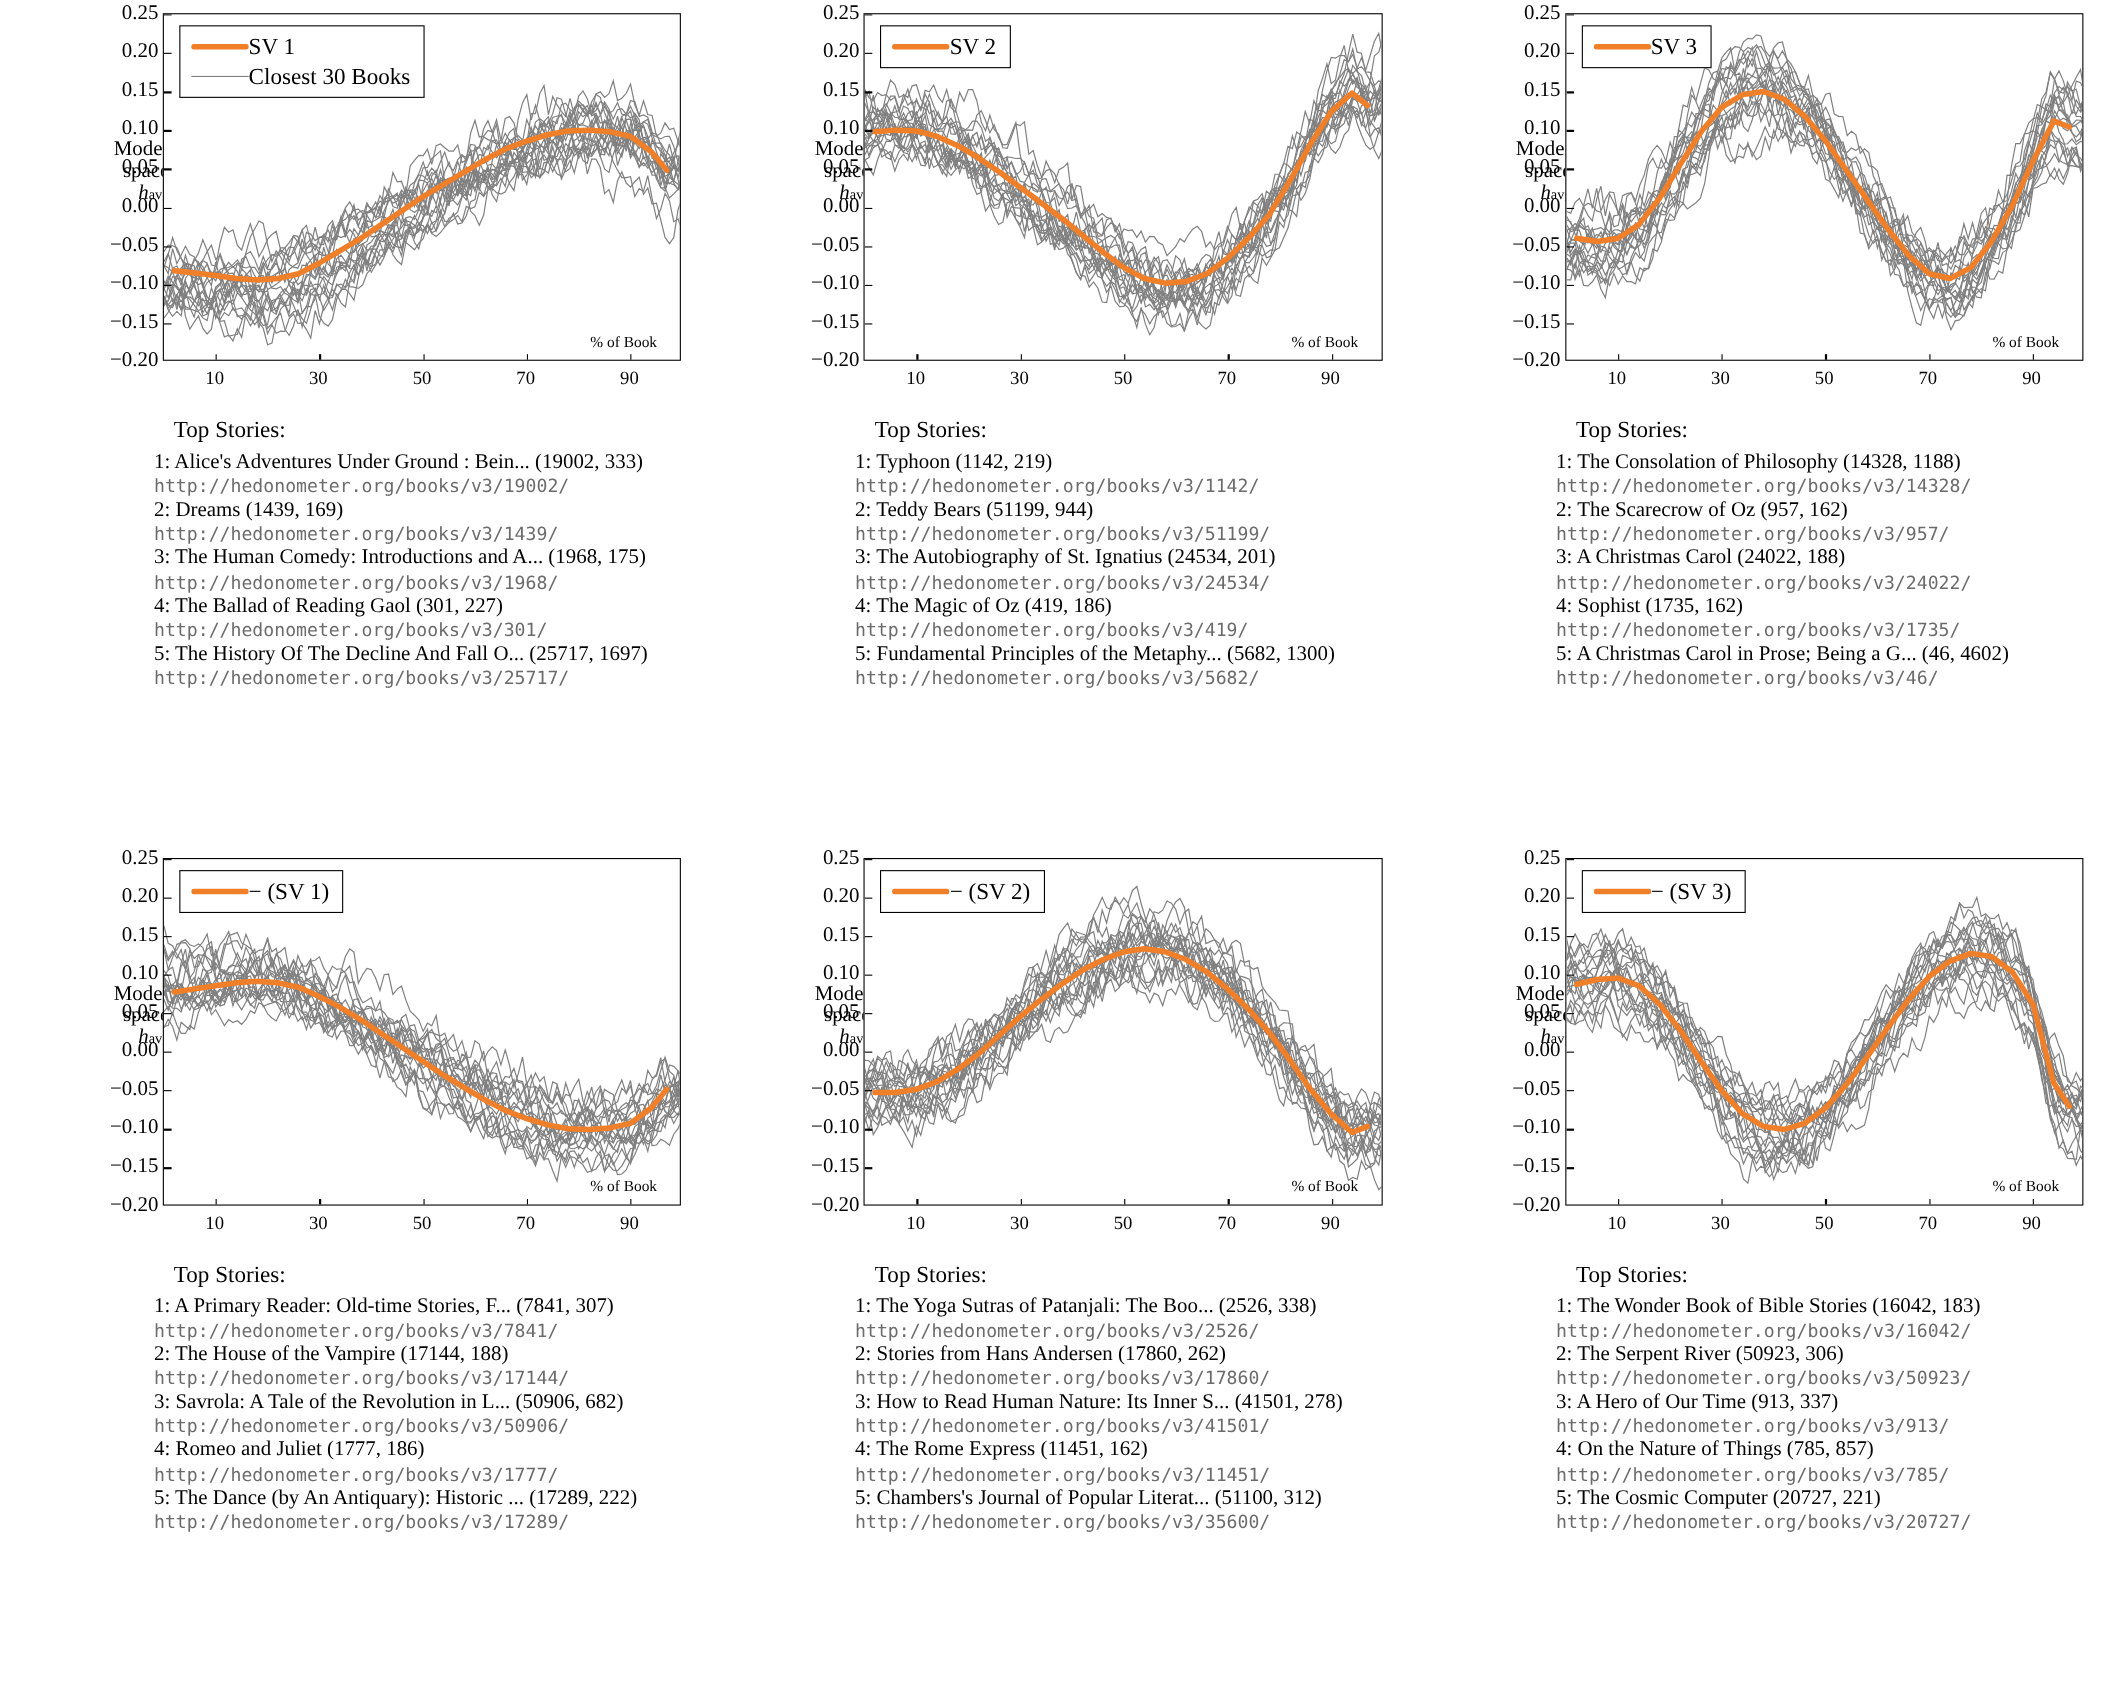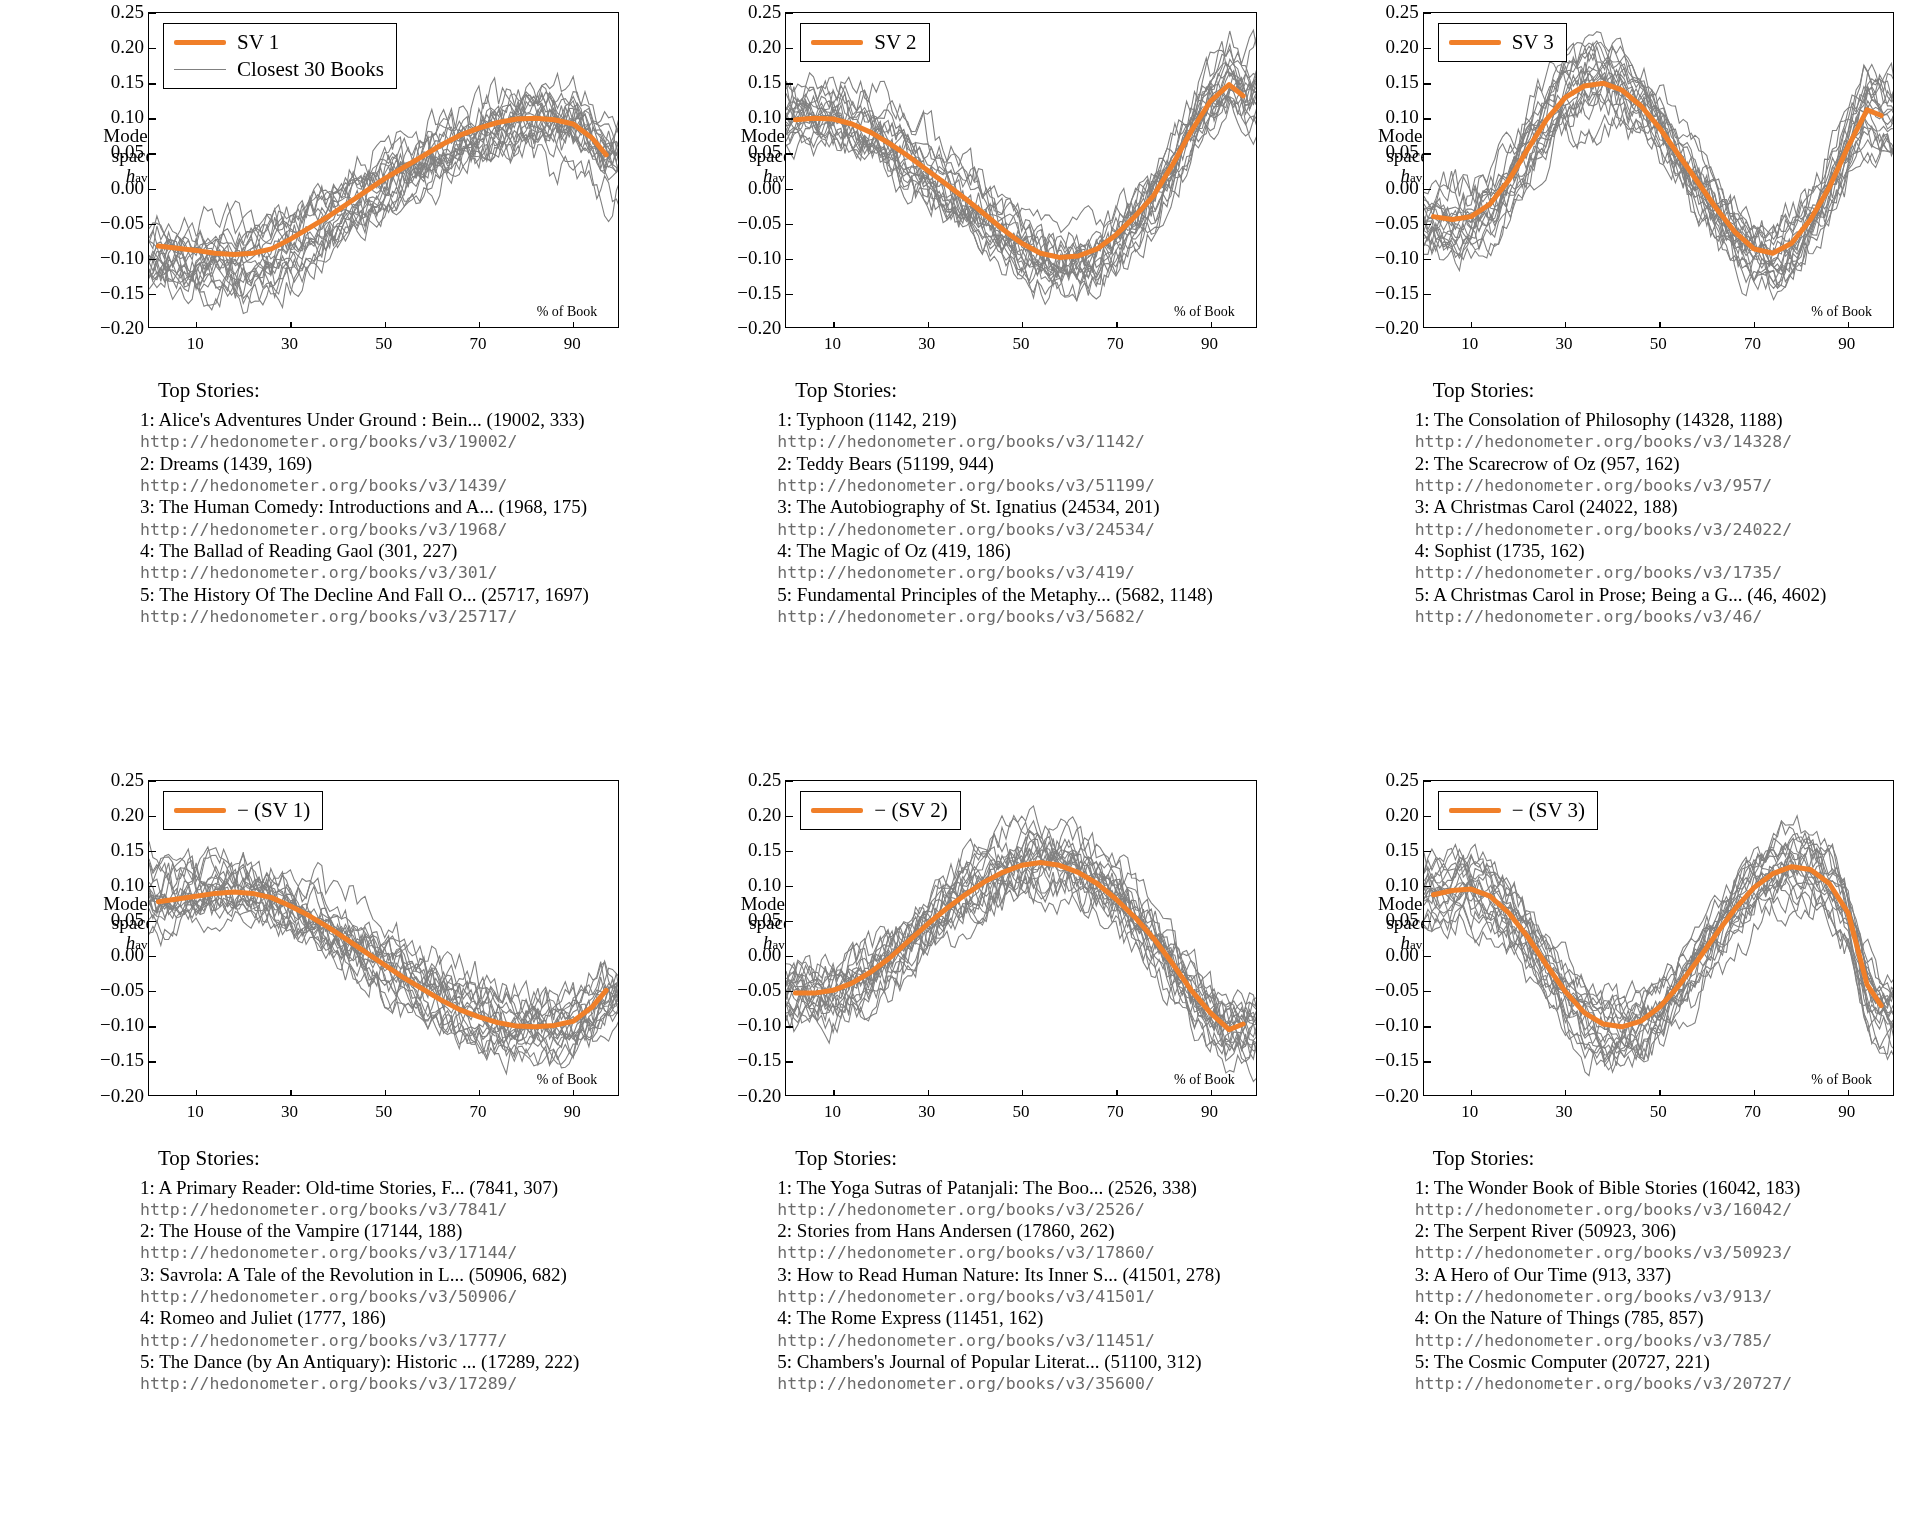--- a/index.html
+++ b/index.html
@@ -9,21 +9,21 @@
   .plotwrap{position:relative;height:370px;margin-left:88px;margin-right:18px;margin-top:6px;}
   .axisbox{position:absolute;left:60px;right:0;top:6px;bottom:48px;border:1.3px solid #000;overflow:hidden;background:#fff;}
   .ylabel{position:absolute;left:0px;top:120px;width:66px;text-align:right;font-size:19px;line-height:1.05;}
   .ylabel .sub{font-size:13px;}
   .ytick{position:absolute;right:0;width:56px;text-align:right;font-size:19px;transform:translateY(-50%);}
   .ytickmark{position:absolute;left:0;width:7px;height:1.3px;background:#000;}
   .xtick{position:absolute;top:4px;font-size:17px;transform:translateX(-50%);}
   .xtickmark{position:absolute;top:0;width:1.3px;height:7px;background:#000;}
   .xaxislabel{position:absolute;right:8px;bottom:6px;font-size:14px;}
   .legend{position:absolute;left:14px;top:10px;border:1.4px solid #000;background:#fff;padding:5px 12px 5px 10px;z-index:5;}
-  .legrow{display:flex;align-items:center;gap:11px;height:27px;}
+  .legrow{display:flex;align-items:center;height:27px;}
   .legline{width:52px;height:5px;background:#f07f29;border-radius:2px;}
   .legline.thin{height:1.6px;background:#808080;border-radius:0;}
   .legtxt{font-size:21px;}
   .stories{margin-left:118px;margin-top:2px;}
   .storiestitle{font-size:21px;margin-bottom:6px;margin-left:40px;}
   .storylist{margin-left:22px;}
   .story{font-size:19px;line-height:1.17;white-space:nowrap;}
   .url{font-family:"DejaVu Sans Mono",monospace;font-size:16.5px;color:#6b6b6b;line-height:1.3;white-space:nowrap;}
   svg{display:block;}
 </style>
@@ -193,21 +193,21 @@
         <div class="storiestitle">Top Stories:</div>
         <div class="storylist">
           <div class="story">1: Typhoon (1142, 219)</div>
           <div class="url">http://hedonometer.org/books/v3/1142/</div>
           <div class="story">2: Teddy Bears (51199, 944)</div>
           <div class="url">http://hedonometer.org/books/v3/51199/</div>
           <div class="story">3: The Autobiography of St. Ignatius (24534, 201)</div>
           <div class="url">http://hedonometer.org/books/v3/24534/</div>
           <div class="story">4: The Magic of Oz (419, 186)</div>
           <div class="url">http://hedonometer.org/books/v3/419/</div>
-          <div class="story">5: Fundamental Principles of the Metaphy... (5682, 1148)</div>
+          <div class="story">5: Fundamental Principles of the Metaphy... (5682, 1300)</div>
           <div class="url">http://hedonometer.org/books/v3/5682/</div>
         </div>
       </div>
     </div>
     <div class="cell">
       <div class="plotwrap">
         <div class="ylabel">
           <div>Mode-</div>
           <div>space</div>
           <div><i>h</i><span class="sub">avg</span></div>

